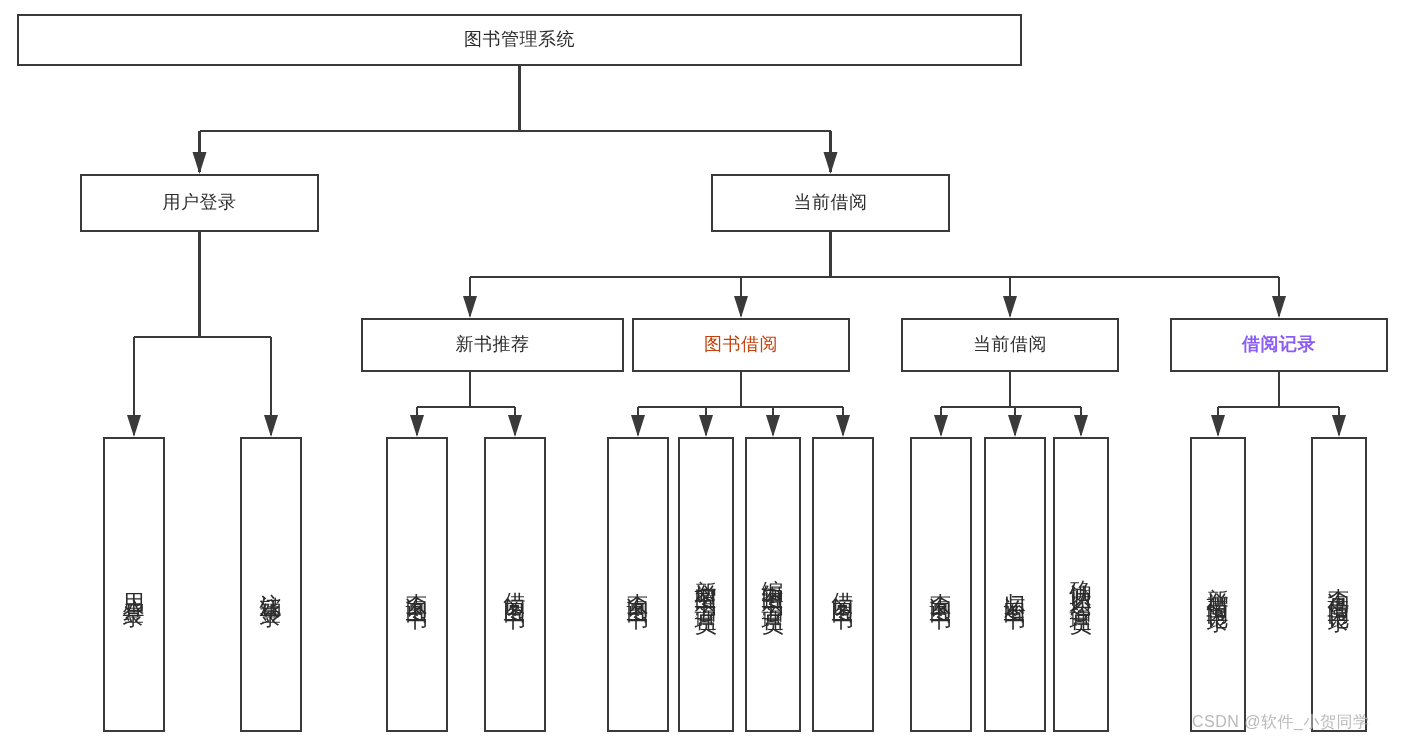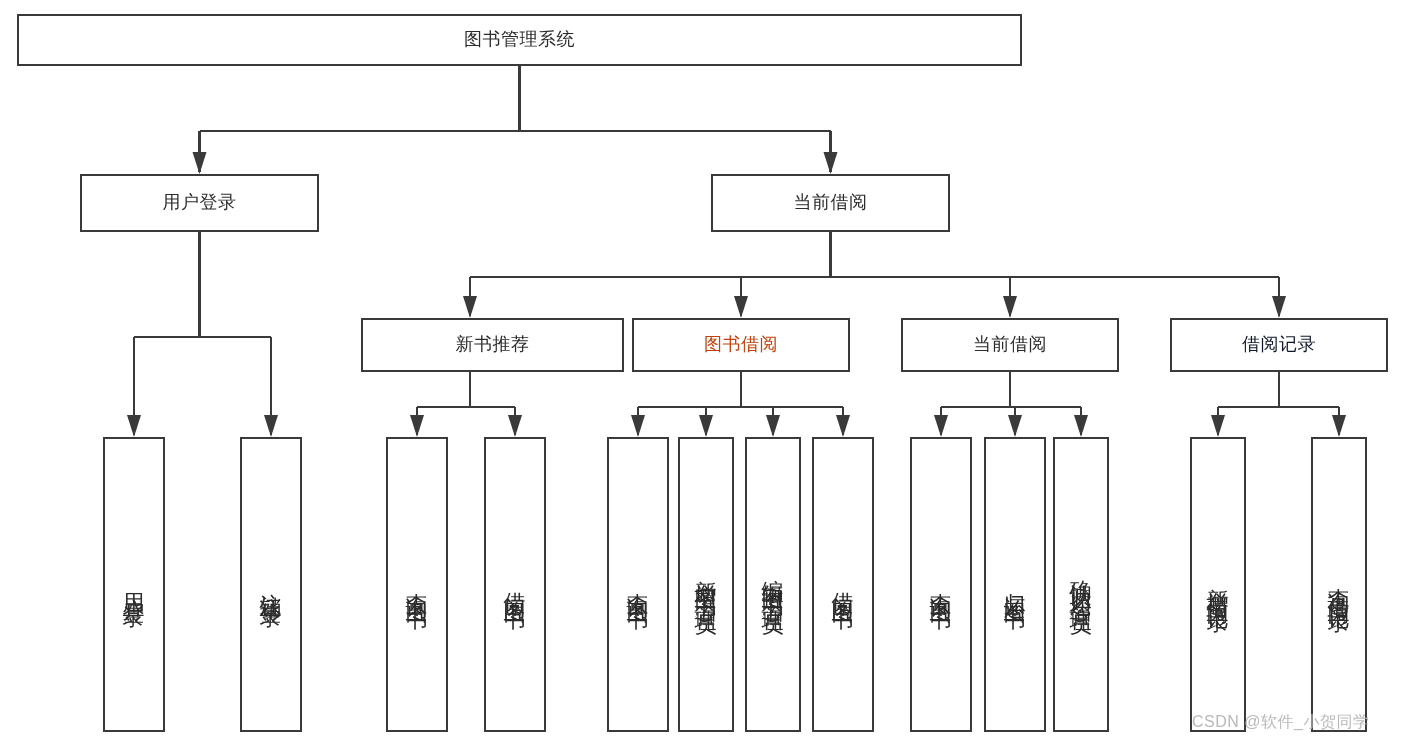--- a/index.html
+++ b/index.html
@@ -143,21 +143,21 @@
       </div>
       <div class="node horiz" style="left: 361px; top: 318px; width: 263px; height: 54px; border-color: rgb(58, 58, 58); color: rgb(43, 43, 43);">
         <span class="lbl">新书推荐</span>
       </div>
       <div class="node horiz" style="left: 632px; top: 318px; width: 218px; height: 54px; border-color: rgb(58, 58, 58); color: #c2410c;">
         <span class="lbl">图书借阅</span>
       </div>
       <div class="node horiz" style="left: 901px; top: 318px; width: 218px; height: 54px; border-color: rgb(58, 58, 58); color: rgb(43, 43, 43);">
         <span class="lbl">当前借阅</span>
       </div>
-      <div class="node horiz" style="left: 1170px; top: 318px; width: 218px; height: 54px; border-color: rgb(58, 58, 58); color: #0f172a;">
+      <div class="node horiz" style="left: 1170px; top: 318px; width: 218px; height: 54px; border-color: rgb(58, 58, 58); color: #8b5cf6; font-weight: bold;">
         <span class="lbl">借阅记录</span>
       </div>
       <div class="node vert" style="left: 103px; top: 437px; width: 62px; height: 295px; border-color: rgb(58, 58, 58); color: rgb(43, 43, 43);">
         <span class="lbl">用户登录</span>
       </div>
       <div class="node vert" style="left: 240px; top: 437px; width: 62px; height: 295px; border-color: rgb(58, 58, 58); color: rgb(43, 43, 43);">
         <span class="lbl">注销登录</span>
       </div>
       <div class="node vert" style="left: 386px; top: 437px; width: 62px; height: 295px; border-color: rgb(58, 58, 58); color: rgb(43, 43, 43);">
         <span class="lbl">查询图书</span>

